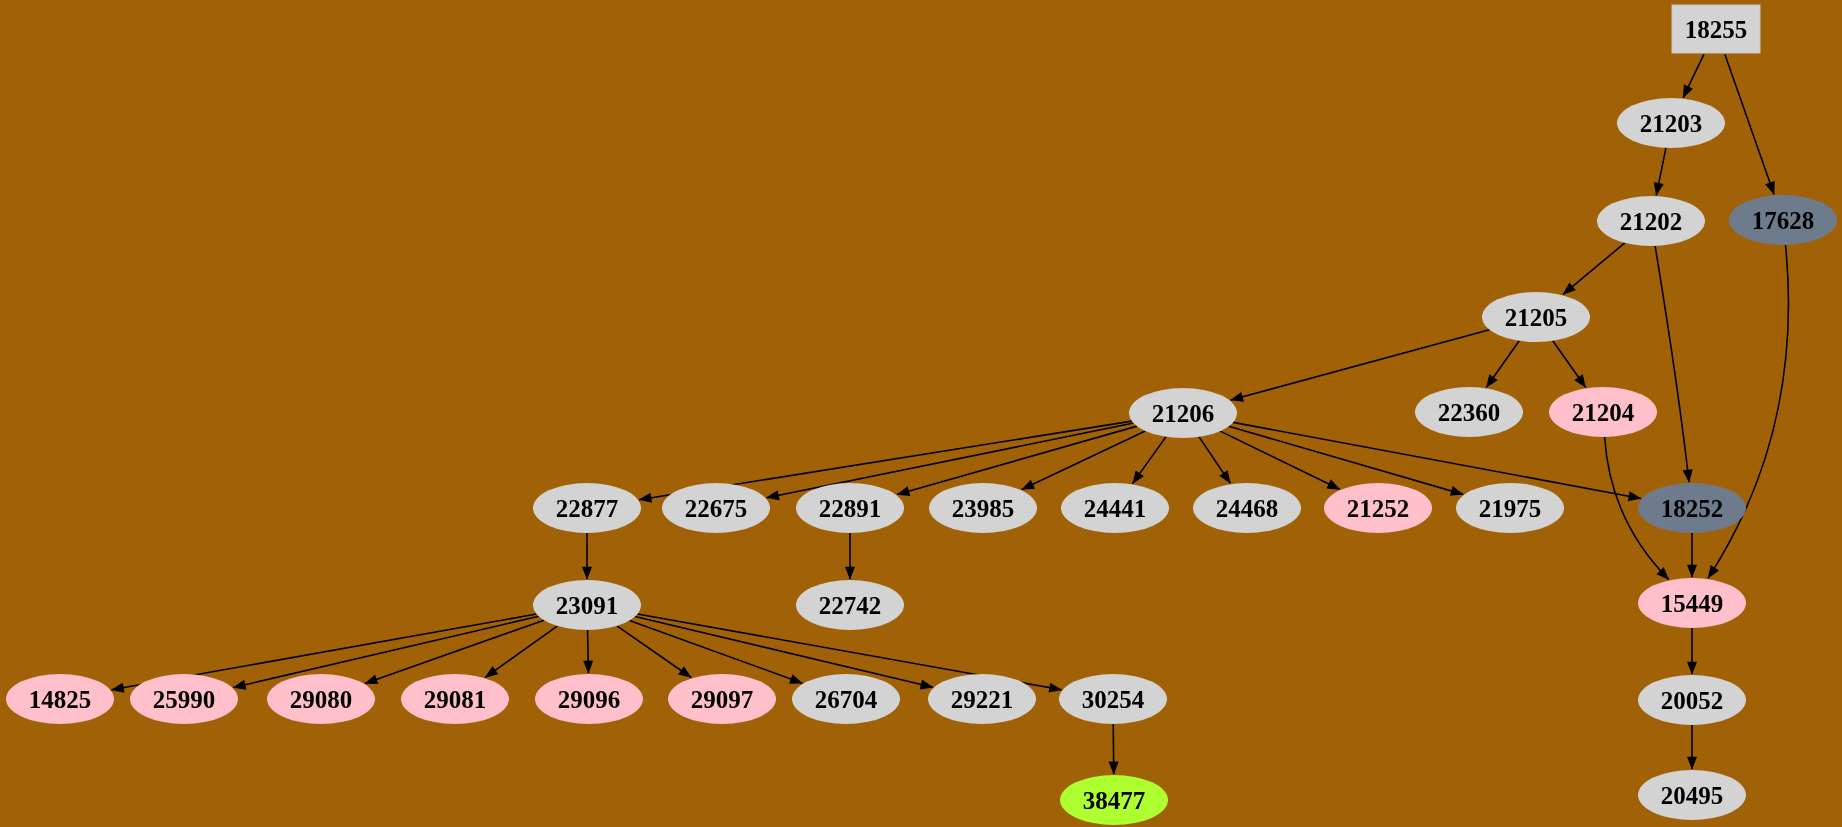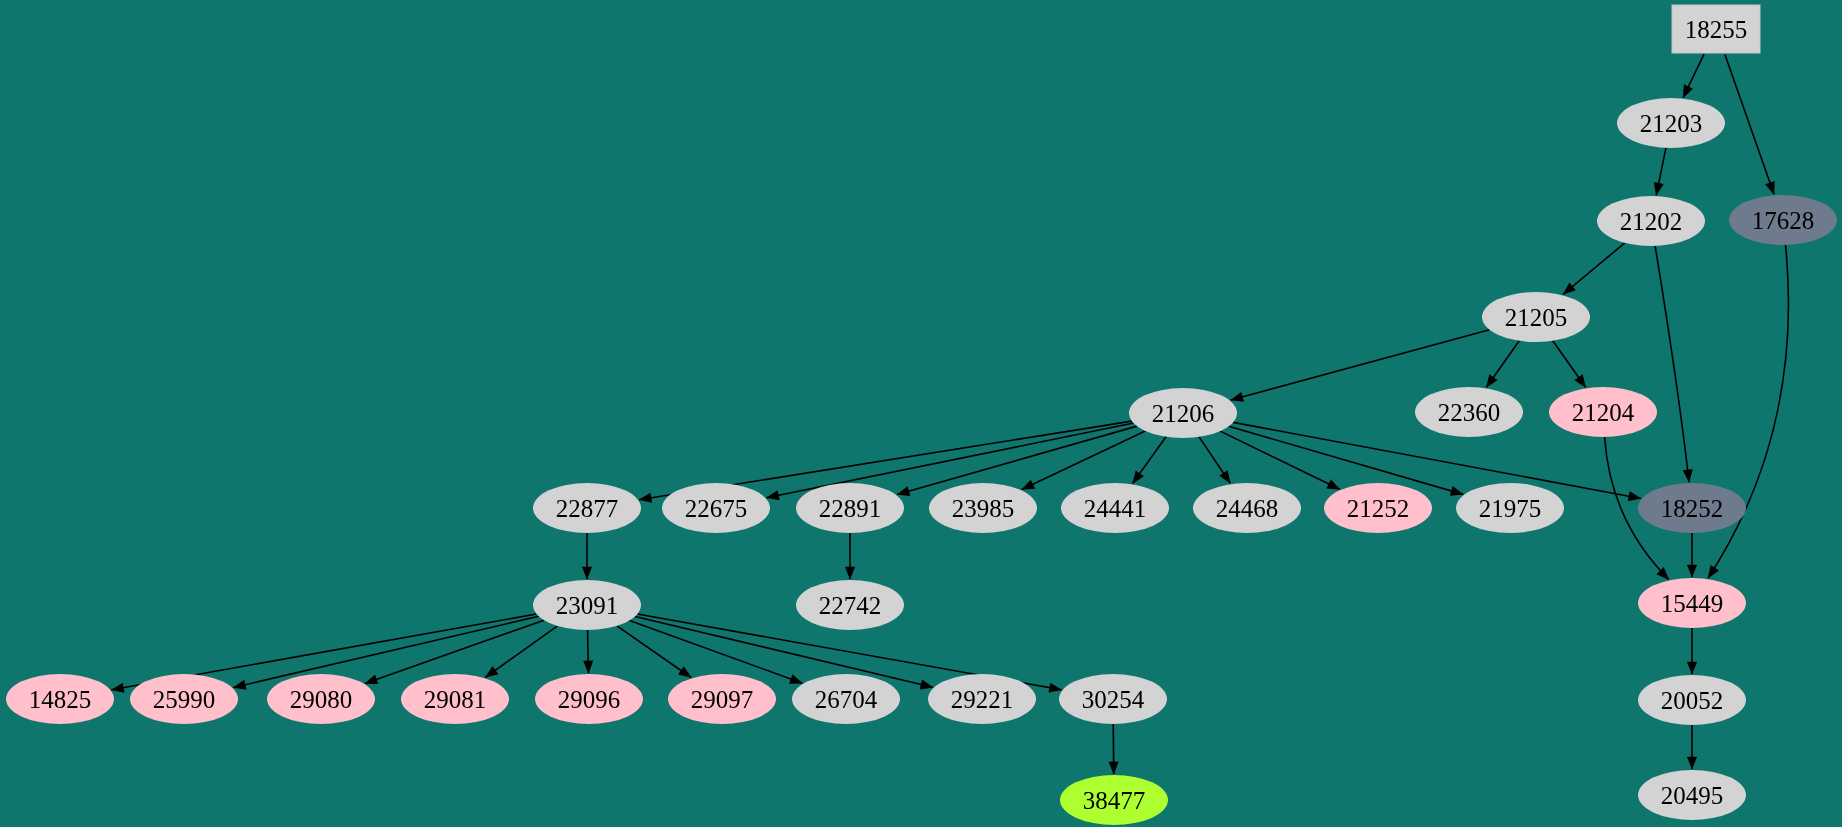--- a/index.html
+++ b/index.html
@@ -8,21 +8,22 @@
     background: #ffffff;
     width: 1842px;
     height: 827px;
     overflow: hidden;
     font-family: "Liberation Serif", "DejaVu Serif", serif;
   }
   #stage {
     position: relative;
     width: 1842px;
     height: 827px;
-    background: #0f766e;
+    background: #a16207;
+    font-weight: bold;
   }
   svg { display: block; }
   .node-label {
     font-family: "Liberation Serif", "DejaVu Serif", serif;
     font-size: 25px;
     fill: #000000;
   }
   .edge-path {
     fill: none;
     stroke: #000000;

